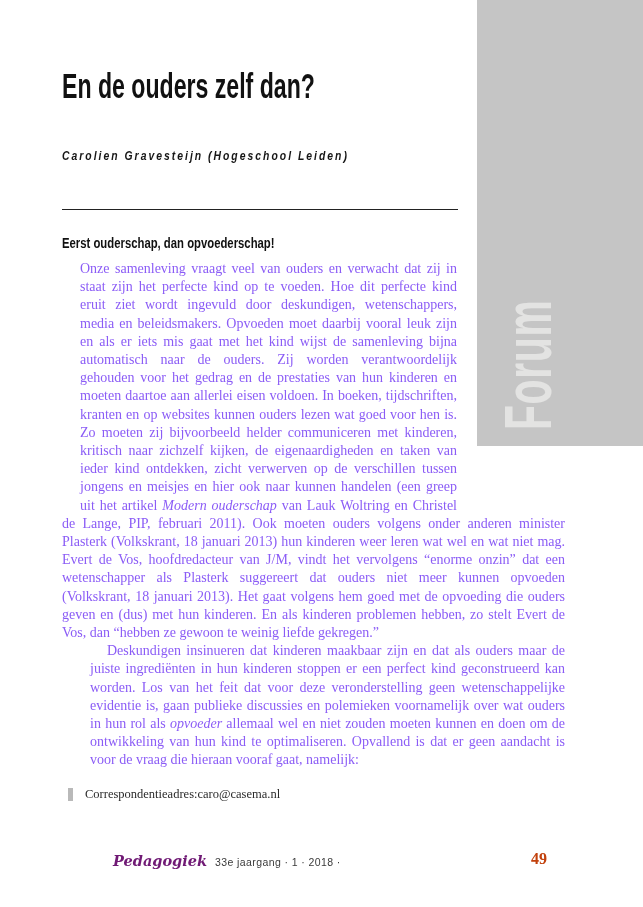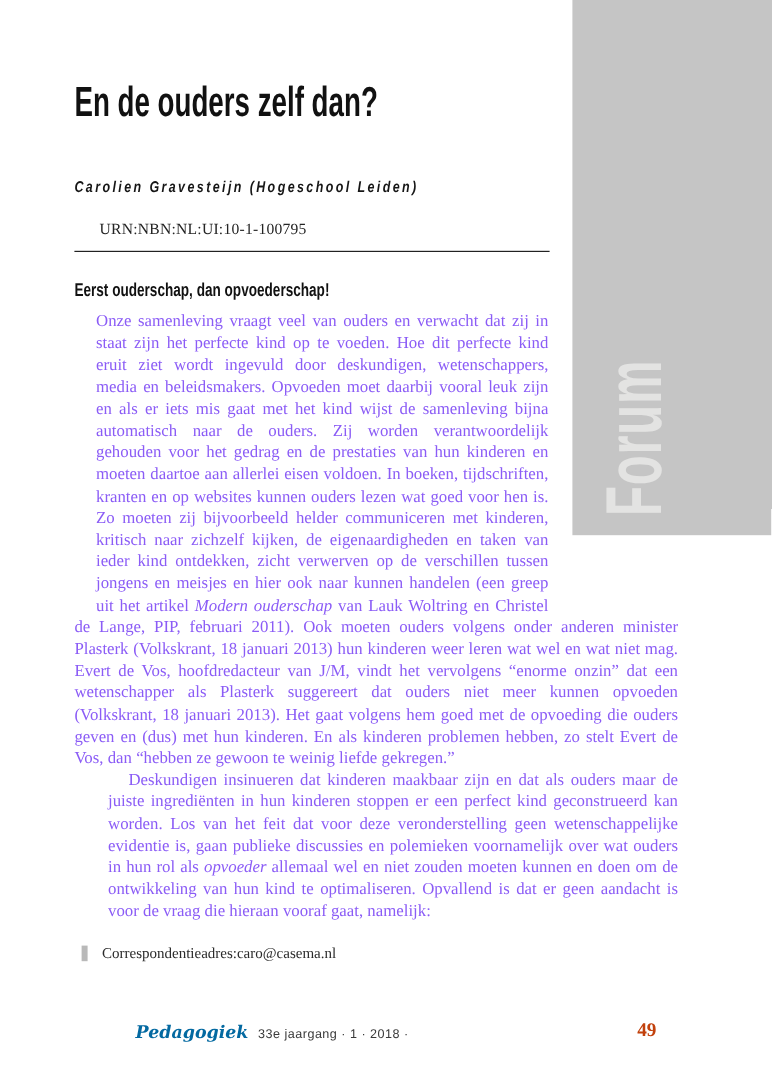--- a/index.html
+++ b/index.html
@@ -128,21 +128,21 @@
   .footer-left {
     position: absolute;
     left: 113px; top: 852px;
     white-space: nowrap;
   }
   .journal-name {
     font-family: "DejaVu Serif", serif;
     font-weight: bold;
     font-style: italic;
     font-size: 14.5px;
-    color: #0369a1;
+    color: #701a75;
   }
   .journal-issue {
     font-family: "Liberation Sans", sans-serif;
     font-size: 10.5px;
     color: #3a3a3a;
     letter-spacing: 0.4px;
     margin-left: 4px;
   }
   .page-number {
     position: absolute;
@@ -157,21 +157,20 @@
 
 <div class="page">
 
   <div class="gray-band"></div>
   <div class="forum-label">Forum</div>
 
   <h1 class="article-title">En de ouders zelf dan?</h1>
 
   <div class="author-line">Carolien Gravesteijn (Hogeschool Leiden)</div>
 
-  <div class="urn-line">URN:NBN:NL:UI:10-1-100795</div>
 
   <hr class="head-rule">
 
   <h2 class="section-heading">Eerst ouderschap, dan opvoederschap!</h2>
 
   <div class="body-text">
     <span class="wrap-spacer-left"></span>
     <span class="wrap-spacer-right"></span>
     <p><span>Onze samenleving vraagt veel van ouders en verwacht dat zij in staat zijn het perfecte kind op te voeden. Hoe dit perfecte kind eruit ziet wordt ingevuld door deskundigen, wetenschappers, media en beleidsmakers. Opvoeden moet daarbij vooral leuk zijn en als er iets mis gaat met het kind wijst de samenleving bijna automatisch naar de ouders. Zij worden verantwoordelijk gehouden voor het gedrag en de prestaties van hun kinderen en moeten daartoe aan allerlei eisen voldoen. In boeken, tijdschriften, kranten en op websites kunnen ouders lezen wat goed voor hen is. Zo moeten zij bijvoorbeeld helder communiceren met kinderen, kritisch naar zichzelf kijken, de eigenaardigheden en taken van ieder kind ontdekken, zicht verwerven op de verschillen tussen jongens en meisjes en hier ook naar kunnen handelen (een greep uit het artikel </span><em>Modern ouderschap</em><span> van Lauk Woltring en Christel de Lange, PIP, februari 2011). Ook moeten ouders volgens onder anderen minister Plasterk (Volkskrant, 18 januari 2013) hun kinderen weer leren wat wel en wat niet mag. Evert de Vos, hoofdredacteur van J/M, vindt het vervolgens “enorme onzin” dat een wetenschapper als Plasterk suggereert dat ouders niet meer kunnen opvoeden (Volkskrant, 18 januari 2013). Het gaat volgens hem goed met de opvoeding die ouders geven en (dus) met hun kinderen. En als kinderen problemen hebben, zo stelt Evert de Vos, dan “hebben ze gewoon te weinig liefde gekregen.”</span></p>
     <p class="indented"><span>Deskundigen insinueren dat kinderen maakbaar zijn en dat als ouders maar de juiste ingrediënten in hun kinderen stoppen er een perfect kind geconstrueerd kan worden. Los van het feit dat voor deze veronderstelling geen wetenschappelijke evidentie is, gaan publieke discussies en polemieken voornamelijk over wat ouders in hun rol als </span><em>opvoeder</em><span> allemaal wel en niet zouden moeten kunnen en doen om de ontwikkeling van hun kind te optimaliseren. Opvallend is dat er geen aandacht is voor de vraag die hieraan vooraf gaat, namelijk:</span></p>

